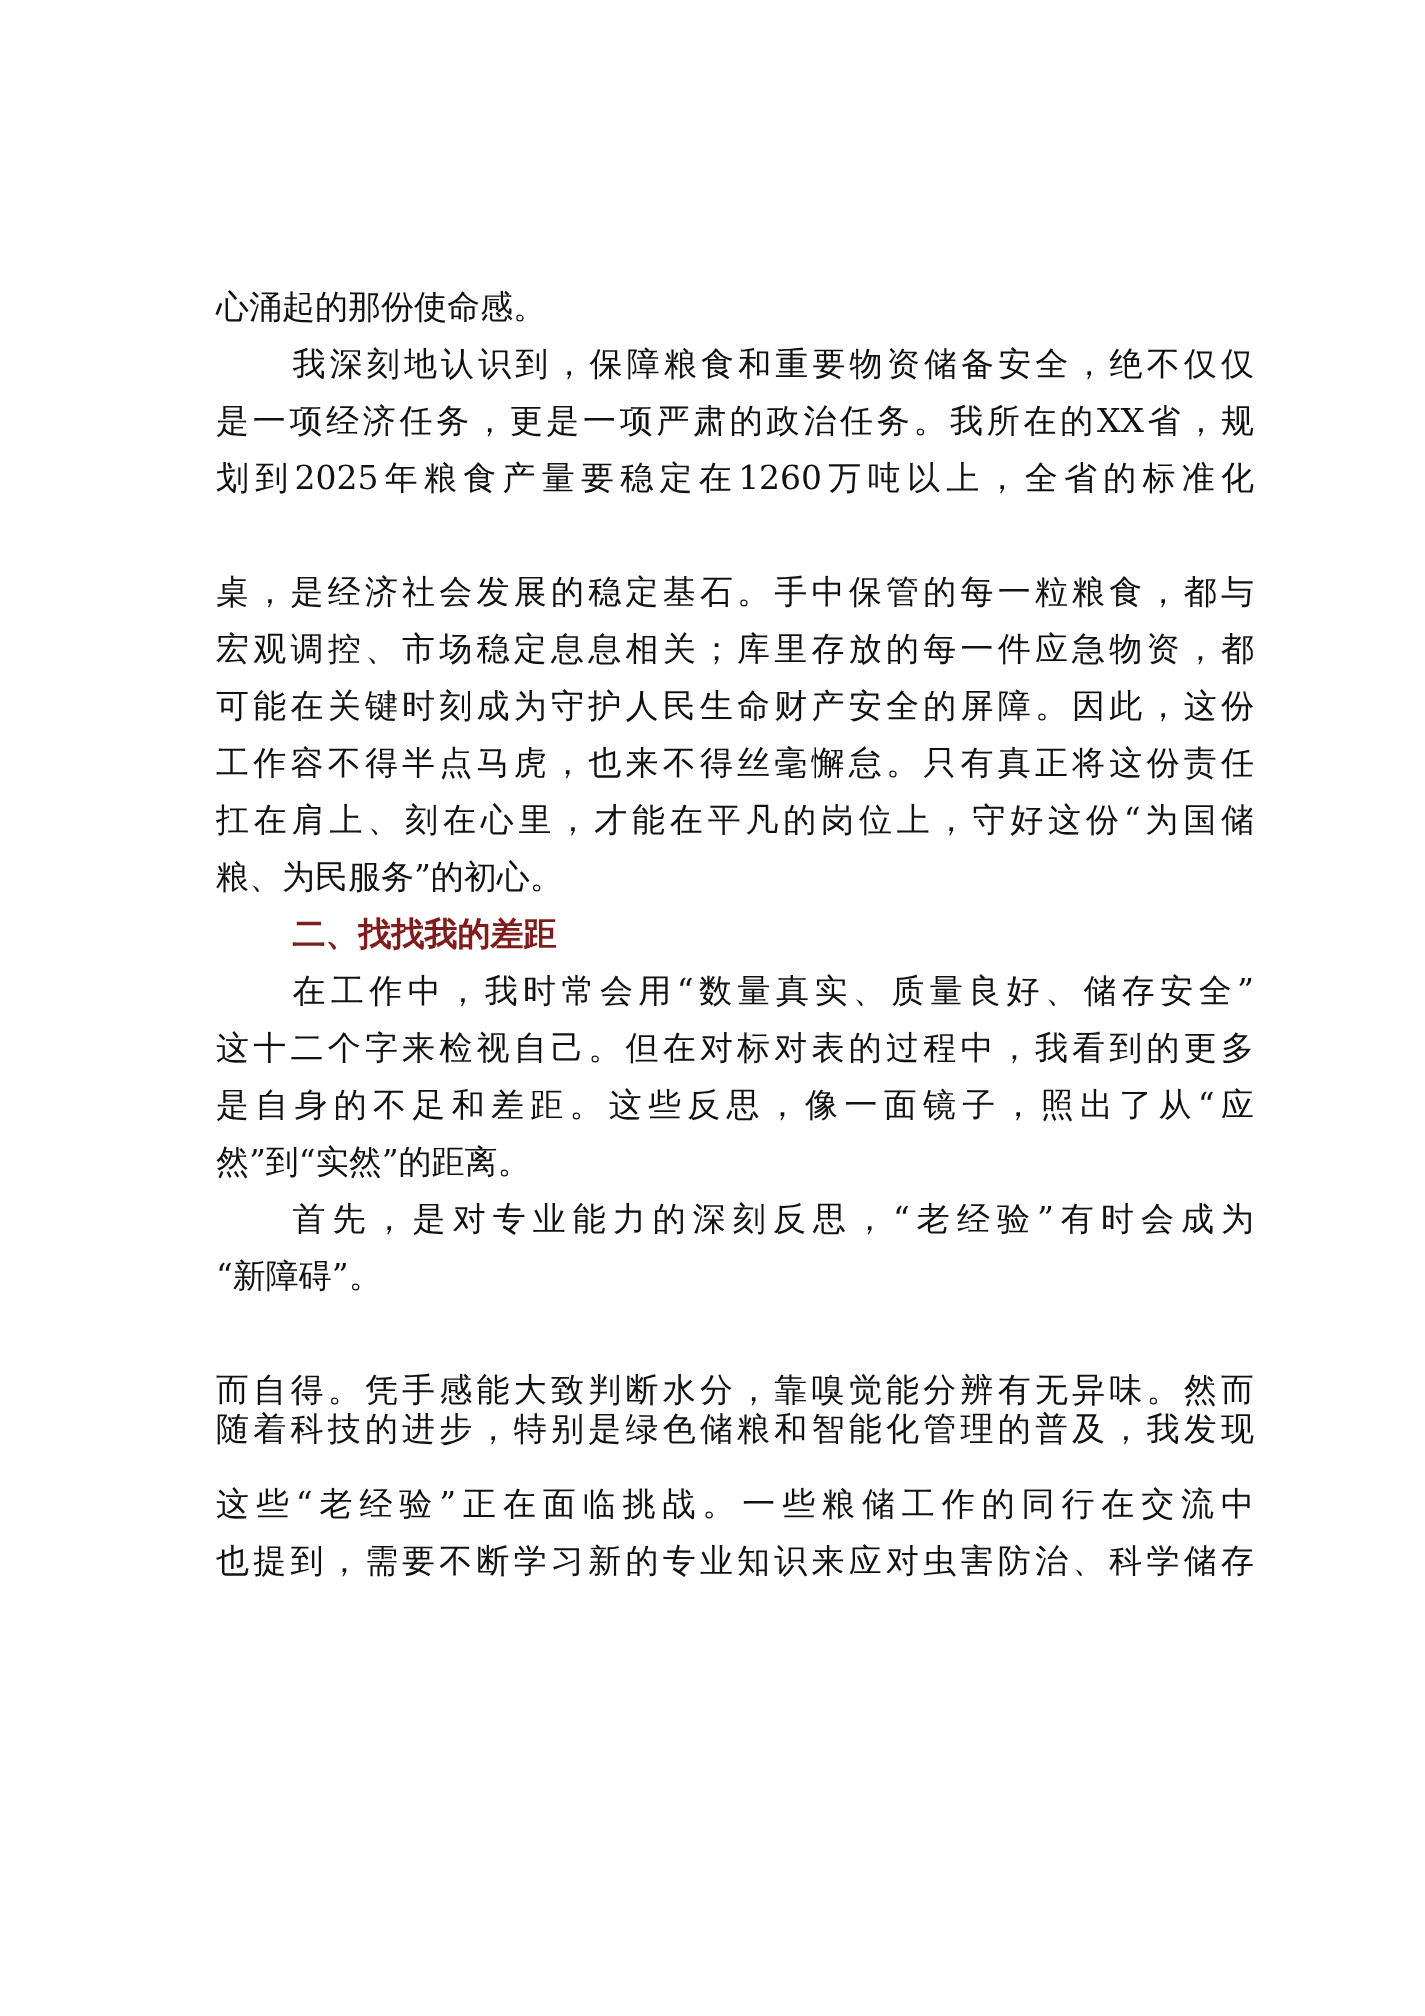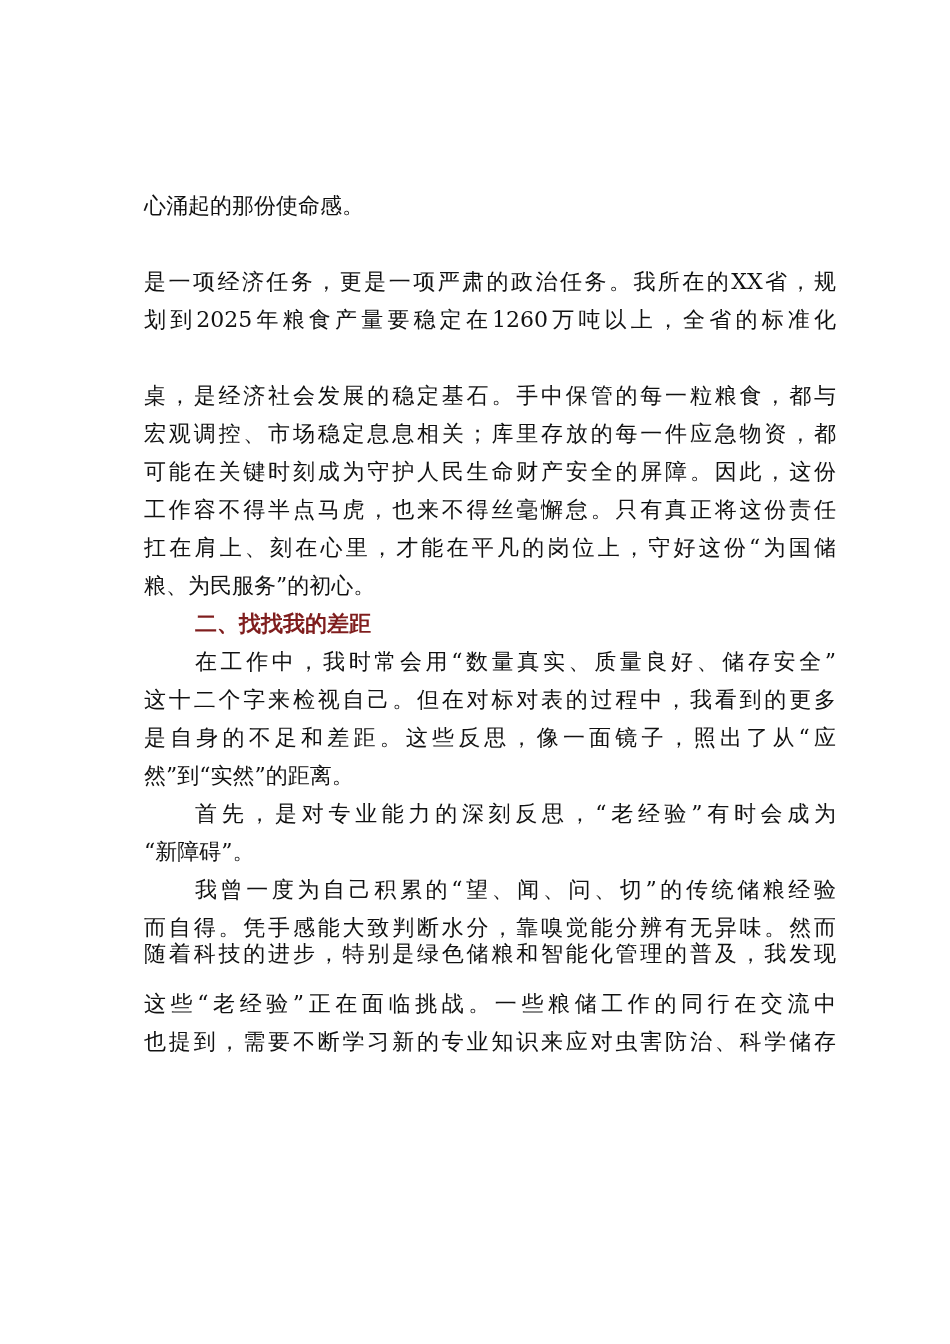--- a/index.html
+++ b/index.html
@@ -31,33 +31,33 @@
     line-height: 28px;
     height: 28px;
     white-space: nowrap;
   }
 </style>
 </head>
 <body>
 
 <div class="page">
   <div class="line last" style="top:192px">心涌起的那份使命感。</div>
+  <div class="line indent" style="top:230px">我深刻地认识到，保障粮食和重要物资储备安全，绝不仅仅</div>
   <div class="line" style="top:268px">是一项经济任务，更是一项严肃的政治任务。我所在的XX省，规</div>
   <div class="line" style="top:306px">划到2025年粮食产量要稳定在1260万吨以上，全省的标准化</div>
   <div class="line" style="top:382px">桌，是经济社会发展的稳定基石。手中保管的每一粒粮食，都与</div>
   <div class="line" style="top:420px">宏观调控、市场稳定息息相关；库里存放的每一件应急物资，都</div>
   <div class="line" style="top:458px">可能在关键时刻成为守护人民生命财产安全的屏障。因此，这份</div>
   <div class="line" style="top:496px">工作容不得半点马虎，也来不得丝毫懈怠。只有真正将这份责任</div>
   <div class="line" style="top:534px">扛在肩上、刻在心里，才能在平凡的岗位上，守好这份“为国储</div>
   <div class="line last" style="top:572px">粮、为民服务”的初心。</div>
   <div class="heading" style="top:610px">二、找找我的差距</div>
   <div class="line" style="top:686px">这十二个字来检视自己。但在对标对表的过程中，我看到的更多</div>
   <div class="line indent" style="top:648px">在工作中，我时常会用“数量真实、质量良好、储存安全”</div>
   <div class="line" style="top:724px">是自身的不足和差距。这些反思，像一面镜子，照出了从“应</div>
   <div class="line last" style="top:762px">然”到“实然”的距离。</div>
   <div class="line indent" style="top:800px">首先，是对专业能力的深刻反思，“老经验”有时会成为</div>
   <div class="line last" style="top:838px">“新障碍”。</div>
-  <div class="line indent" style="top:876px">我曾一度为自己积累的“望、闻、问、切”的传统储粮经验</div>
   <div class="line" style="top:914px">而自得。凭手感能大致判断水分，靠嗅觉能分辨有无异味。然而</div>
   <div class="line" style="top:940px">随着科技的进步，特别是绿色储粮和智能化管理的普及，我发现</div>
   <div class="line" style="top:990px">这些“老经验”正在面临挑战。一些粮储工作的同行在交流中</div>
   <div class="line" style="top:1028px">也提到，需要不断学习新的专业知识来应对虫害防治、科学储存</div>
 </div>
 
 </body></html>

